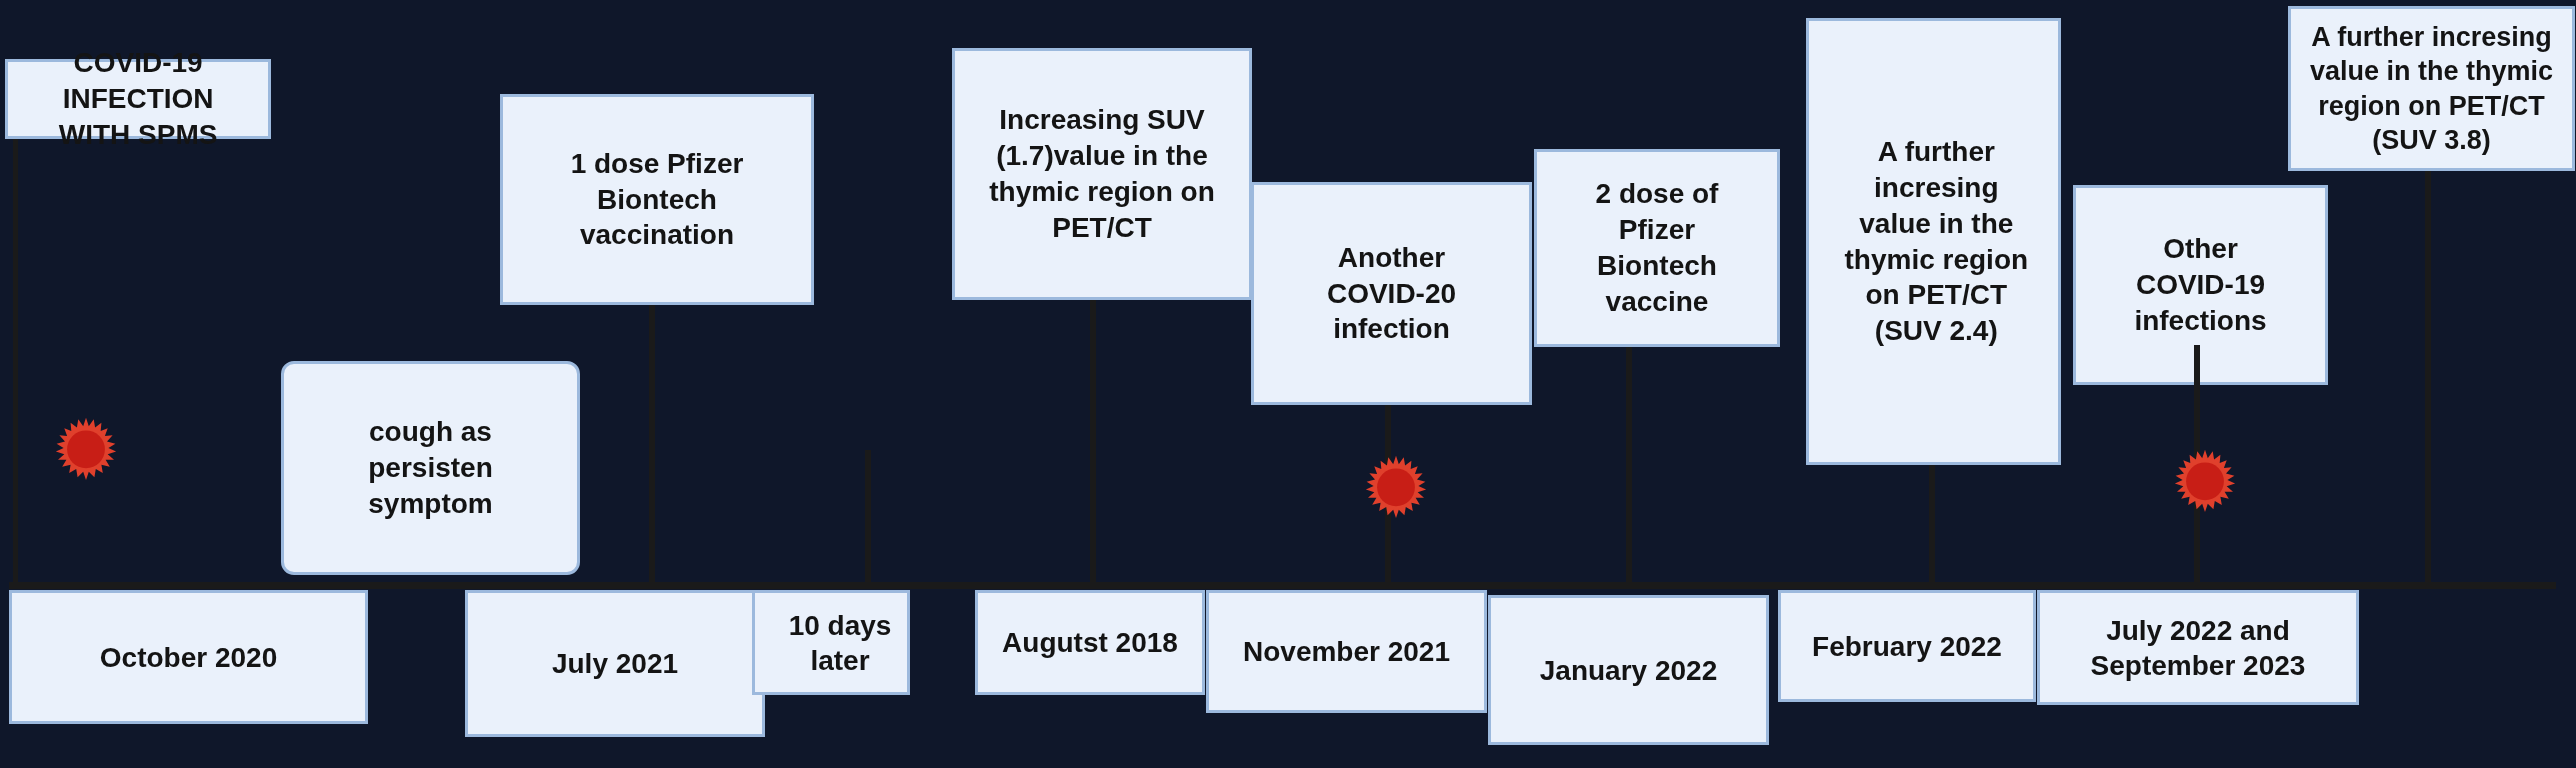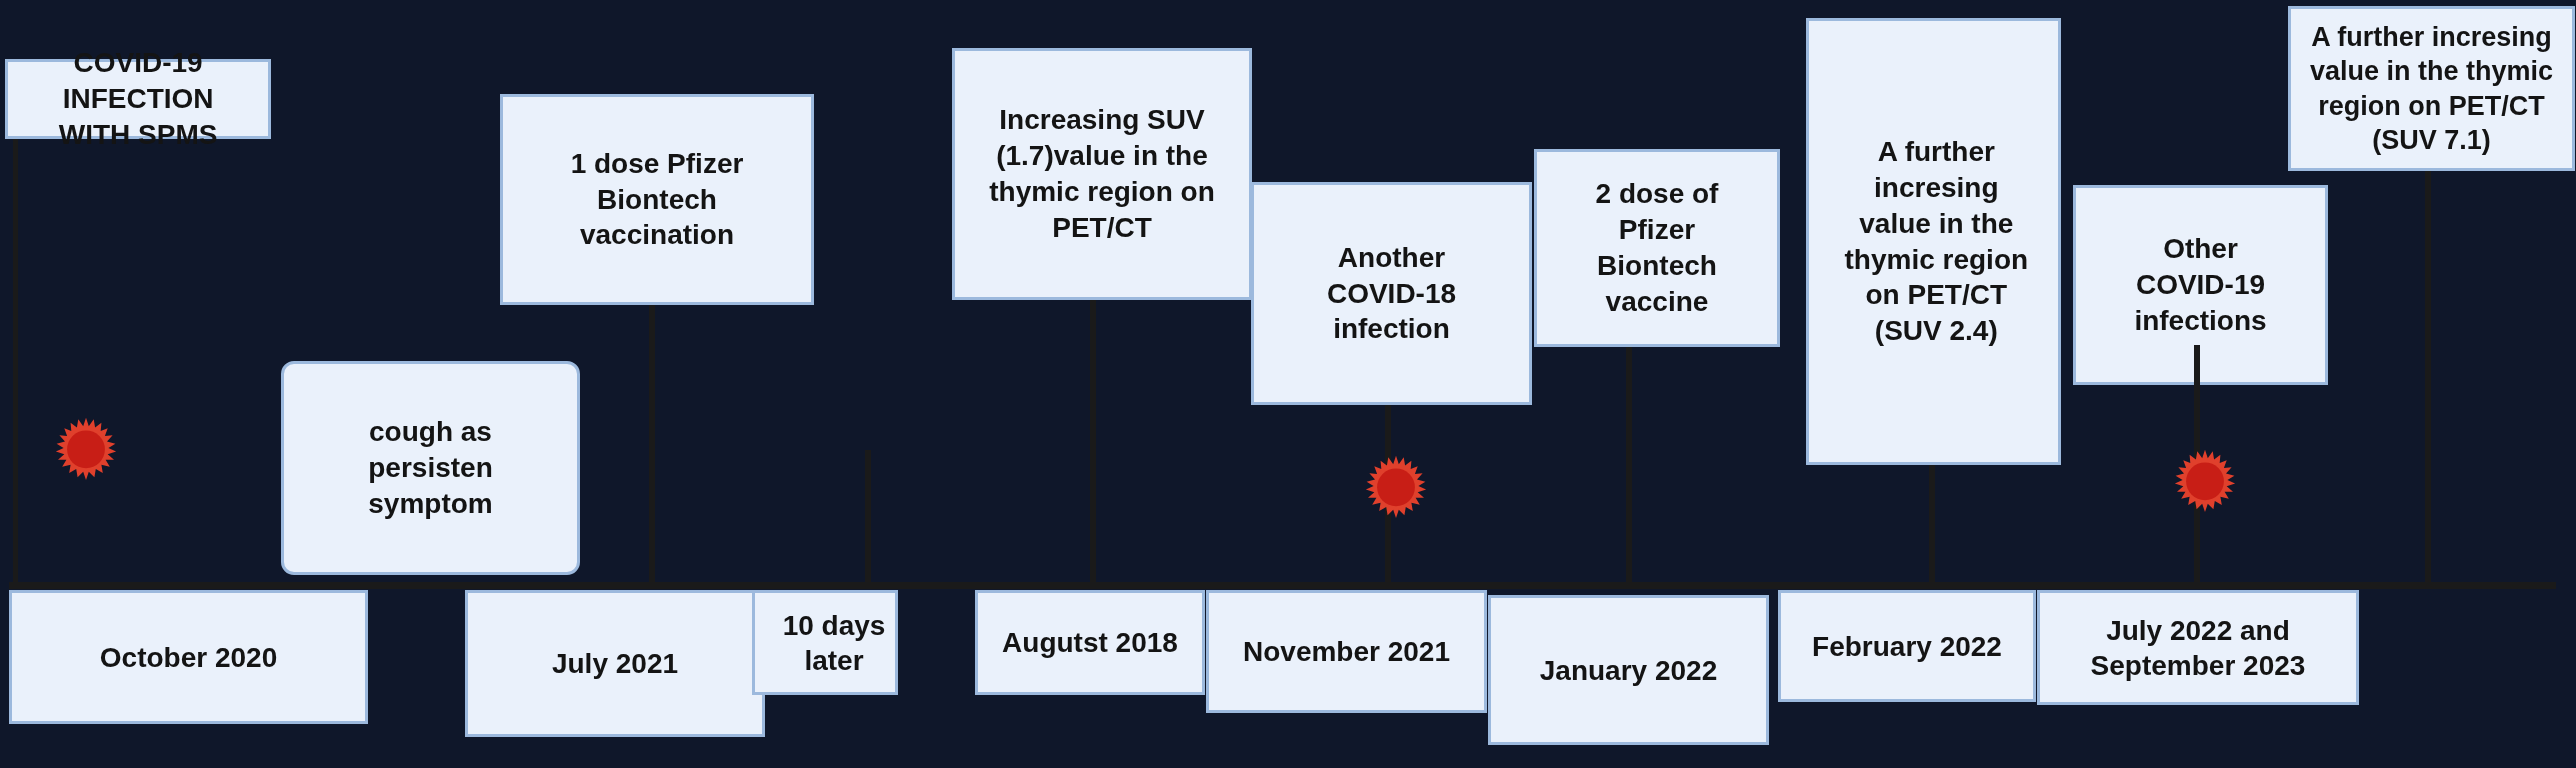--- a/index.html
+++ b/index.html
@@ -75,21 +75,21 @@
 Biontech
 vaccination</div>
 
 
   <div class="card" style="left:952px; top:48px; width:300px; height:252px;">Increasing SUV
 (1.7)value in the
 thymic region on
 PET/CT</div>
 
   <div class="card" style="left:1251px; top:182px; width:281px; height:223px;">Another
-COVID-18
+COVID-20
 infection</div>
 
   <div class="card" style="left:1534px; top:149px; width:246px; height:198px;">2 dose of
 Pfizer
 Biontech
 vaccine</div>
 
   <div class="card" style="left:1806px; top:18px; width:255px; height:447px;padding-left:12px;">A further
 incresing
 value  in the
@@ -97,21 +97,21 @@
 on PET/CT
 (SUV 2.4)</div>
 
   <div class="card" style="left:2073px; top:185px; width:255px; height:200px;">Other
 COVID-19
 infections</div>
 
   <div class="card tight" style="left:2288px; top:6.4px; width:287px; height:165px;">A further incresing
 value in the thymic
 region on PET/CT
-(SUV 7.1)</div>
+(SUV 3.8)</div>
 
   <div class="axis stem" style="left:12.8px; top:139px; height:447px;"></div>
   <div class="axis stem" style="left:649px; top:305px; height:281px;"></div>
   <div class="axis stem" style="left:865px; top:450px; height:136px;"></div>
   <div class="axis stem" style="left:1090px; top:300px; height:286px;"></div>
   <div class="axis stem" style="left:1385px; top:405px; height:181px;"></div>
   <div class="axis stem" style="left:1626px; top:347px; height:239px;"></div>
   <div class="axis stem" style="left:1929px; top:465px; height:121px;"></div>
   <div class="axis stem" style="left:2194px; top:345px; height:241px;"></div>
   <div class="axis stem" style="left:2425px; top:171px; height:415px;"></div>
@@ -143,21 +143,21 @@
     <svg viewBox="0 0 100 100" aria-hidden="true">
       <path fill="#e0402c" d="M50 4 L54 16 L61 6 L63 18 L72 11 L71 23 L81 19 L77 30 L88 29 L80 38 L92 41 L82 47 L93 52 L81 56 L90 64 L78 64 L84 74 L72 71 L74 83 L64 77 L62 89 L54 81 L50 93 L46 81 L38 89 L36 77 L26 83 L28 71 L16 74 L22 64 L10 64 L19 56 L7 52 L18 47 L8 41 L20 38 L12 29 L23 30 L19 19 L29 23 L28 11 L37 18 L39 6 L46 16 Z"></path>
       <circle cx="50" cy="49" r="27" fill="#c81e16"></circle>
     </svg>
   </div>
 
   <div class="datecard" style="left:9px; top:590px; width:359px; height:134px;">October 2020</div>
 
   <div class="datecard" style="left:465px; top:590px; width:300px; height:147px;">July 2021</div>
 
-  <div class="datecard" style="left:752px; top:590px; width:146px; height:105px;padding-left:18px;">10 days
+  <div class="datecard" style="left:752px; top:590px; width:158px; height:105px;padding-left:18px;">10 days
 later</div>
 
   <div class="datecard" style="left:975px; top:590px; width:230px; height:105px;">Augutst 2018</div>
 
   <div class="datecard" style="left:1206px; top:590px; width:281px; height:123px;">November 2021</div>
 
   <div class="datecard" style="left:1488px; top:595px; width:281px; height:150px;">January 2022</div>
 
   <div class="datecard" style="left:1778px; top:590px; width:258px; height:112px;">February 2022</div>
 

